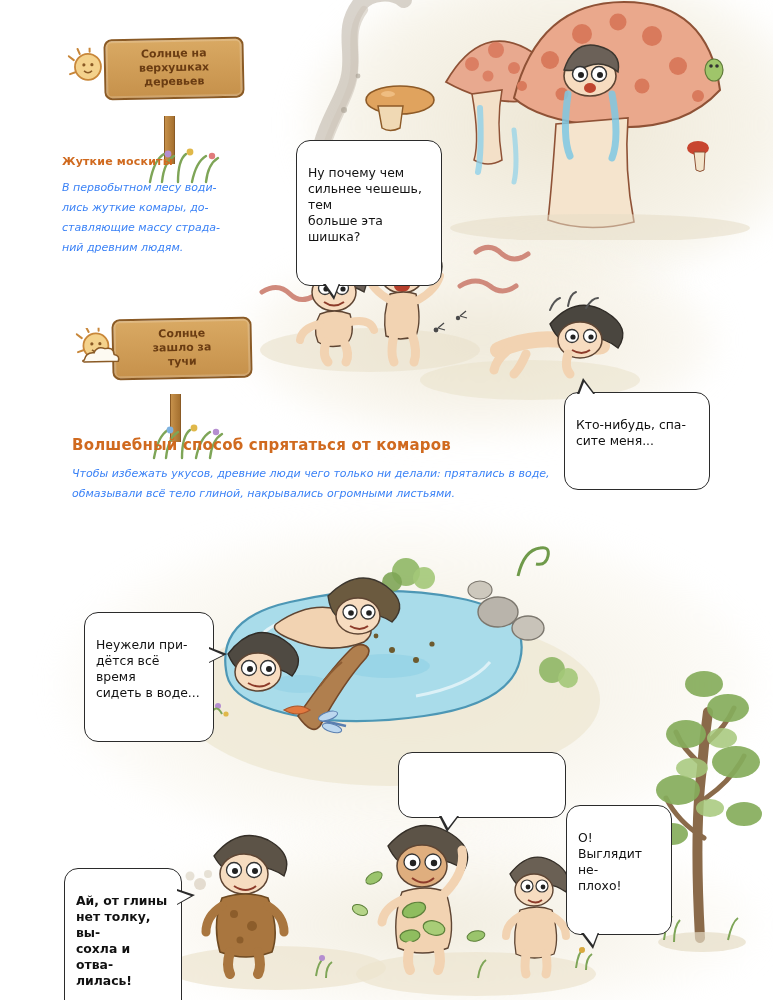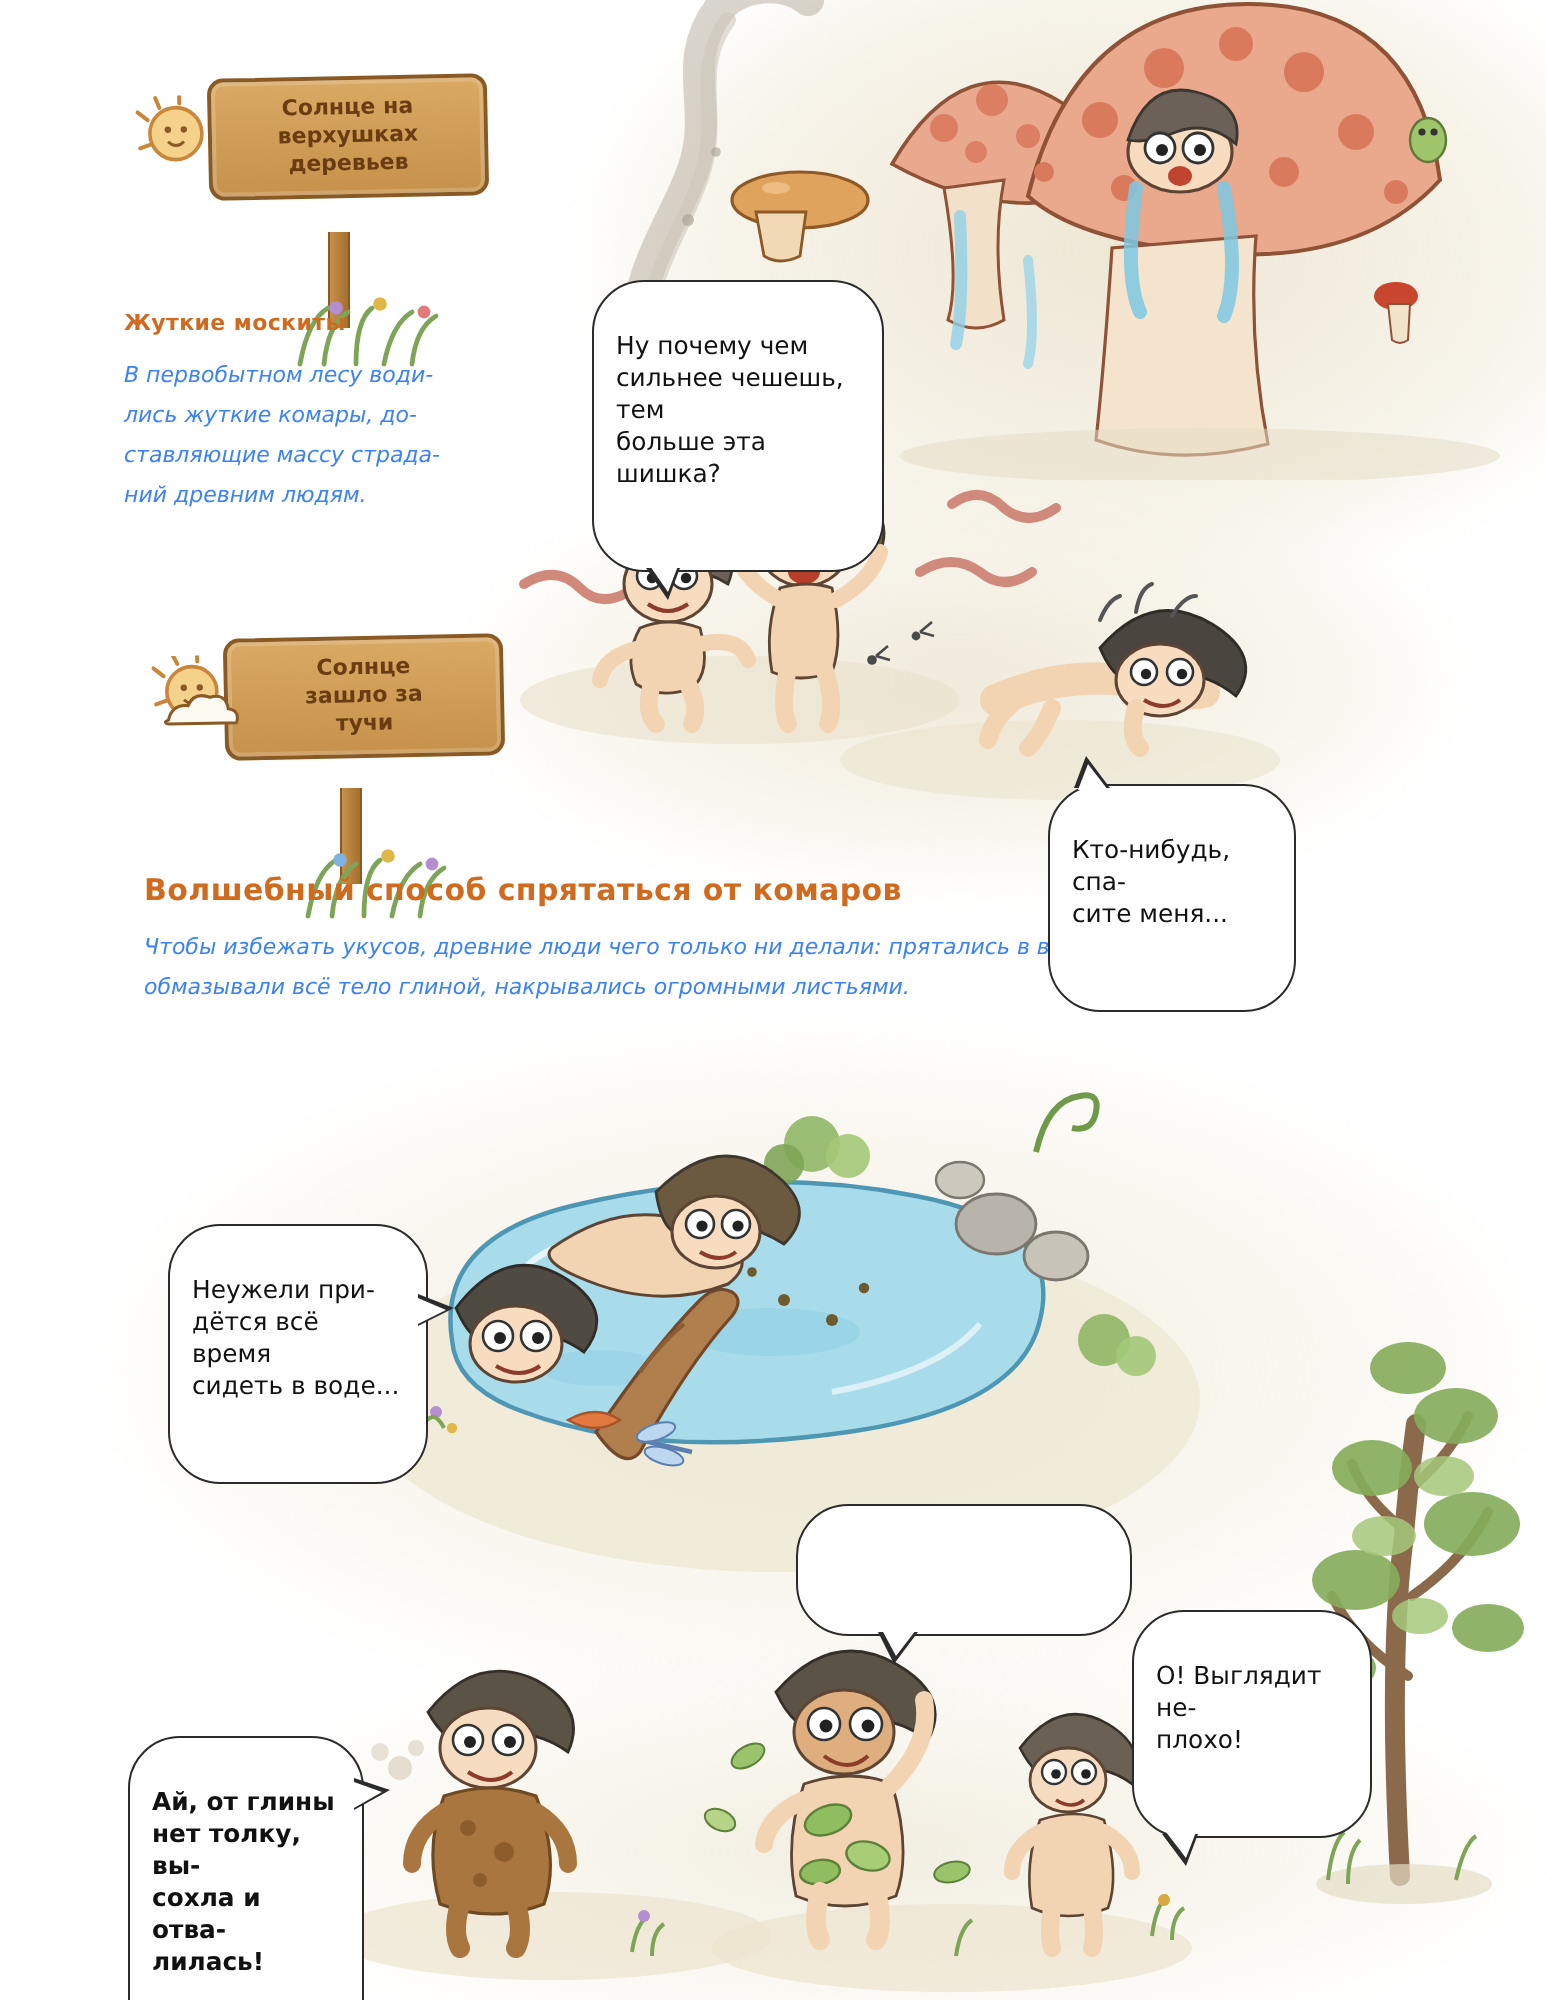--- a/index.html
+++ b/index.html
@@ -104,21 +104,21 @@
     width: 44px; height: 40px;
   }
 
   .grass-tuft { position: absolute; }
 
   
   .bubble {
     position: absolute;
     background: #ffffff;
     border: 1.6px solid #2b2b2b;
-    border-radius: 26px;
+    border-radius: 14px;
     padding: 8px 11px;
     font-family: "DejaVu Sans", sans-serif;
     font-size: 12.4px;
     line-height: 16px;
     color: #111;
     white-space: pre-line;
     box-sizing: border-box;
   }
   .bubble .tail, .bubble .tail2 {
     position: absolute;
@@ -132,21 +132,21 @@
     border-right: 6px solid transparent;
     border-top: 16px solid #2b2b2b;
   }
   #bubble-itch .tail2 {
     left: 28px; bottom: -11px;
     border-left: 9px solid transparent;
     border-right: 5px solid transparent;
     border-top: 13px solid #fff;
   }
 
-  #bubble-help { left: 524px; top: 392px; width: 124px; }
+  #bubble-help { left: 564px; top: 392px; width: 146px; }
   #bubble-help .tail {
     left: 12px; top: -15px;
     border-left: 6px solid transparent;
     border-right: 12px solid transparent;
     border-bottom: 16px solid #2b2b2b;
   }
   #bubble-help .tail2 {
     left: 14px; top: -11px;
     border-left: 5px solid transparent;
     border-right: 10px solid transparent;
@@ -174,21 +174,21 @@
     border-right: 12px solid transparent;
     border-top: 16px solid #2b2b2b;
   }
   #bubble-leaves .tail2 {
     left: 42px; bottom: -11px;
     border-left: 7px solid transparent;
     border-right: 10px solid transparent;
     border-top: 13px solid #fff;
   }
 
-  #bubble-nice { left: 566px; top: 805px; width: 120px; }
+  #bubble-nice { left: 566px; top: 805px; width: 106px; }
   #bubble-nice .tail {
     left: 14px; bottom: -15px;
     border-left: 12px solid transparent;
     border-right: 6px solid transparent;
     border-top: 16px solid #2b2b2b;
   }
   #bubble-nice .tail2 {
     left: 16px; bottom: -11px;
     border-left: 10px solid transparent;
     border-right: 5px solid transparent;

